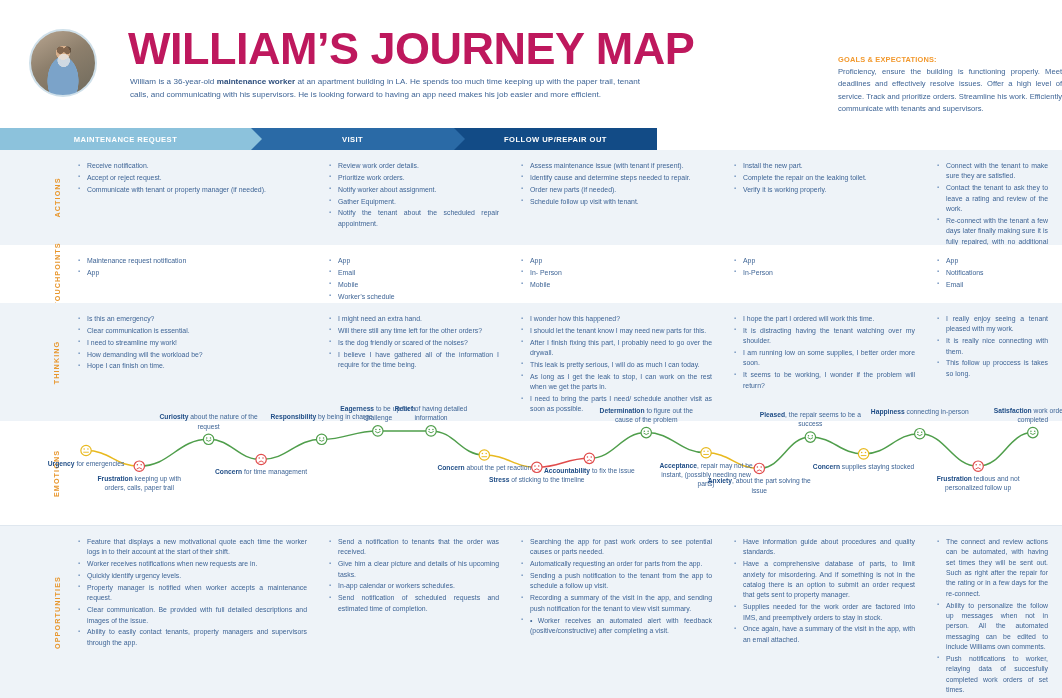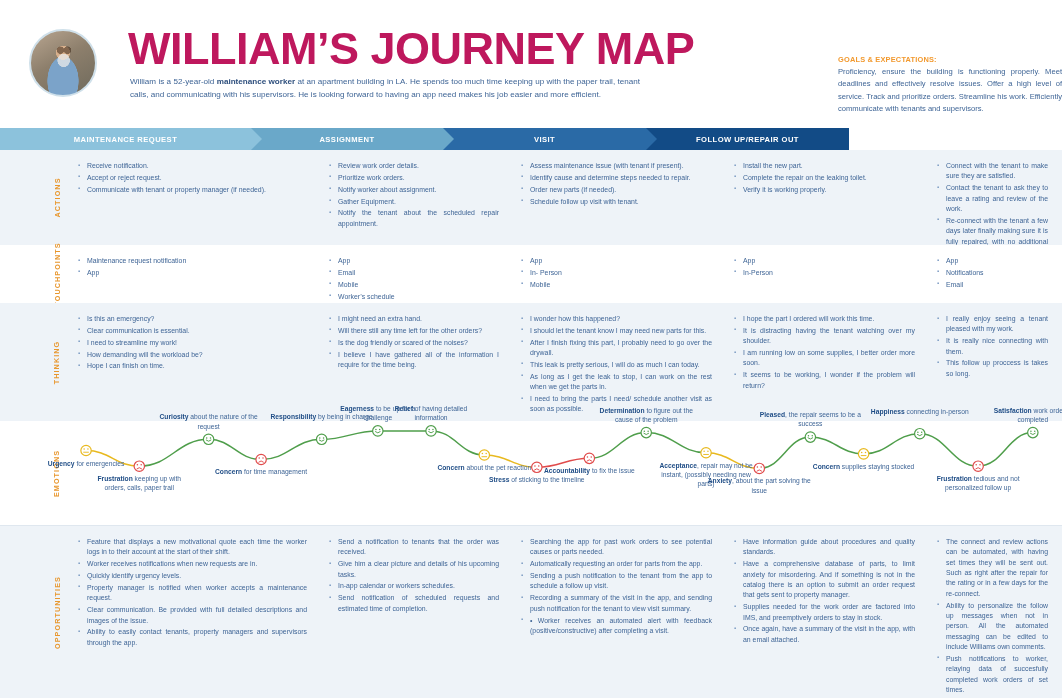--- a/index.html
+++ b/index.html
@@ -107,34 +107,31 @@
 </style>
 </head>
 <body>
 
 <div class="page">
 
   <div class="header">
     <div class="avatar"></div>
     <div class="title">WILLIAM’S JOURNEY MAP</div>
     <div class="persona-desc">
-      <span>William is a  52-year-old </span><b>maintenance worker</b><span> at an apartment building in LA. He spends too much time keeping up with the paper trail, tenant calls, and communicating with his supervisors. He is looking forward to having an app need makes his job easier and more efficient.</span>
+      <span>William is a  36-year-old </span><b>maintenance worker</b><span> at an apartment building in LA. He spends too much time keeping up with the paper trail, tenant calls, and communicating with his supervisors. He is looking forward to having an app need makes his job easier and more efficient.</span>
     </div>
     <div class="goals">
       <div class="goals-title">GOALS &amp; EXPECTATIONS:</div>
       <div class="goals-body">Proficiency, ensure the building is functioning properly. Meet deadlines and effectively resolve issues. Offer a high level of service. Track and prioritize orders. Streamline his work. Efficiently communicate with tenants and supervisors.</div>
     </div>
   </div>
 
   <div class="phasebar" id="phasebar">
       <div class="phase" style="--c: #8cc2dc; background: rgb(140, 194, 220); width: 251px; z-index: 10;">
         <span>MAINTENANCE REQUEST</span>
-      </div>
-      <div class="phase" style="--c: #6aa8c9; background: rgb(106, 168, 201); width: 192px; z-index: 9;">
-        <span>ASSIGNMENT</span>
       </div>
       <div class="phase" style="--c: #2a6aa6; background: rgb(42, 106, 166); width: 203px; z-index: 7;">
         <span>VISIT</span>
       </div>
       <div class="phase" style="--c: #124b86; background: rgb(18, 75, 134); width: 203px; z-index: 6;">
         <span>FOLLOW UP/REPAIR OUT</span>
       </div>
     </div>
 
   <div id="rows-container">

